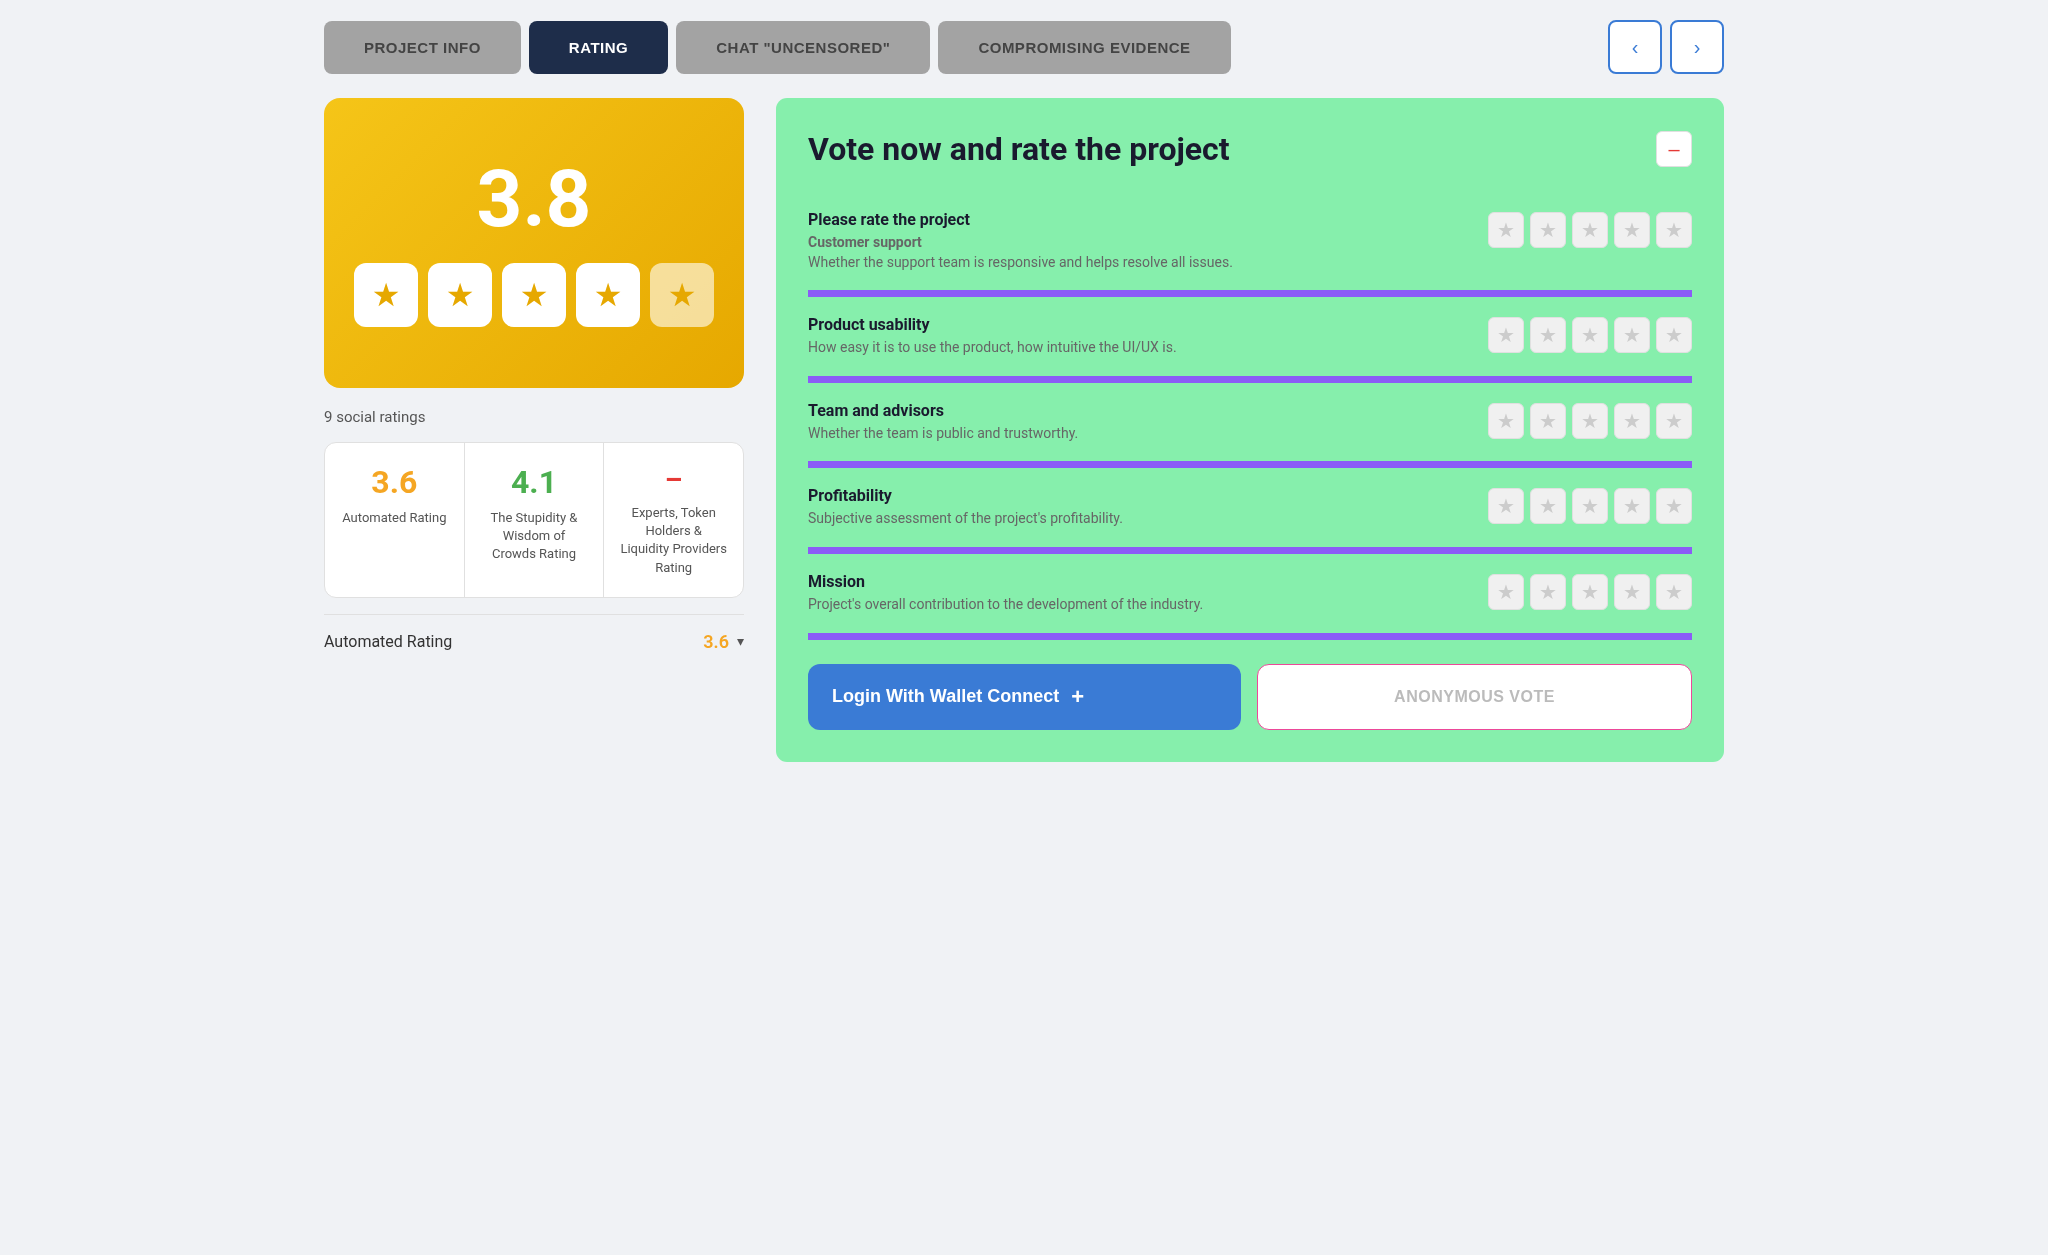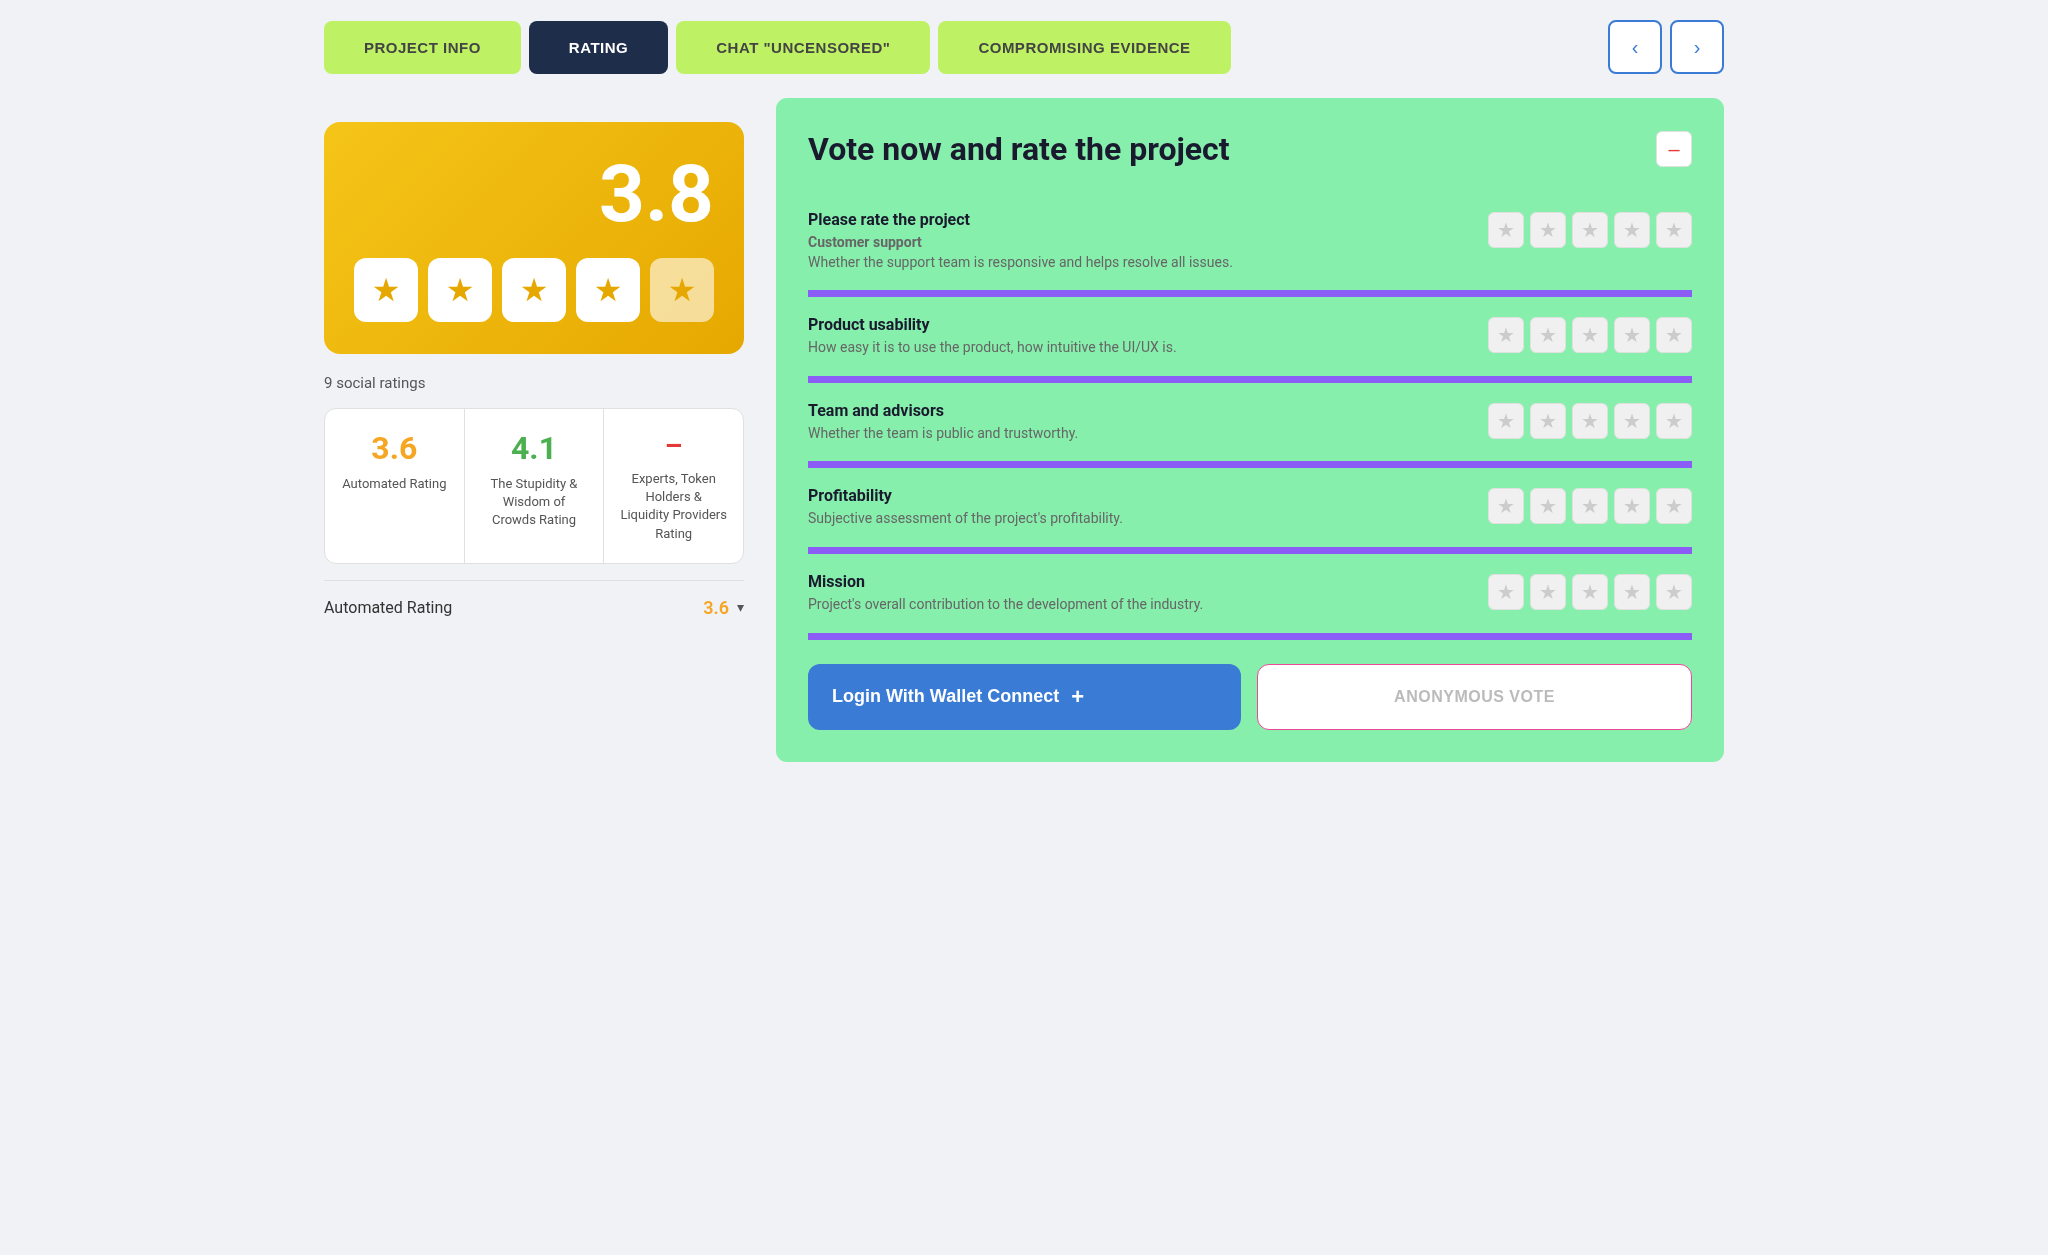--- a/index.html
+++ b/index.html
@@ -19,21 +19,21 @@
     
     .nav-tabs {
       display: flex;
       gap: 8px;
       margin-bottom: 24px;
       align-items: center;
     }
 
     .nav-tab {
       padding: 18px 40px;
-      background: #bef264;
+      background: #a3a3a3;
       border: none;
       border-radius: 8px;
       font-size: 15px;
       font-weight: 600;
       letter-spacing: 0.5px;
       cursor: pointer;
       color: #444;
       text-transform: uppercase;
     }
 
@@ -71,24 +71,23 @@
 
     
     .left-panel {
       flex: 0 0 420px;
     }
 
     
     .rating-card {
       background: linear-gradient(135deg, #f5c518 0%, #e6a800 100%);
       border-radius: 16px;
-      padding: 32px 30px;
-      text-align: right;
+      padding: 61px 30px;
+      text-align: center;
       margin-bottom: 20px;
-      margin-top: 24px;
     }
 
     .rating-big-number {
       font-size: 80px;
       font-weight: 700;
       color: white;
       line-height: 1;
       margin-bottom: 24px;
     }
 

